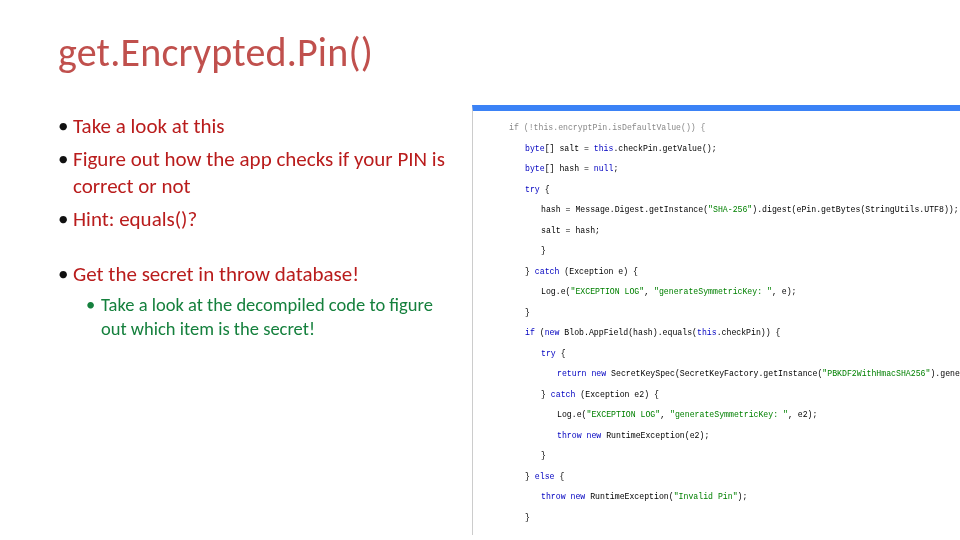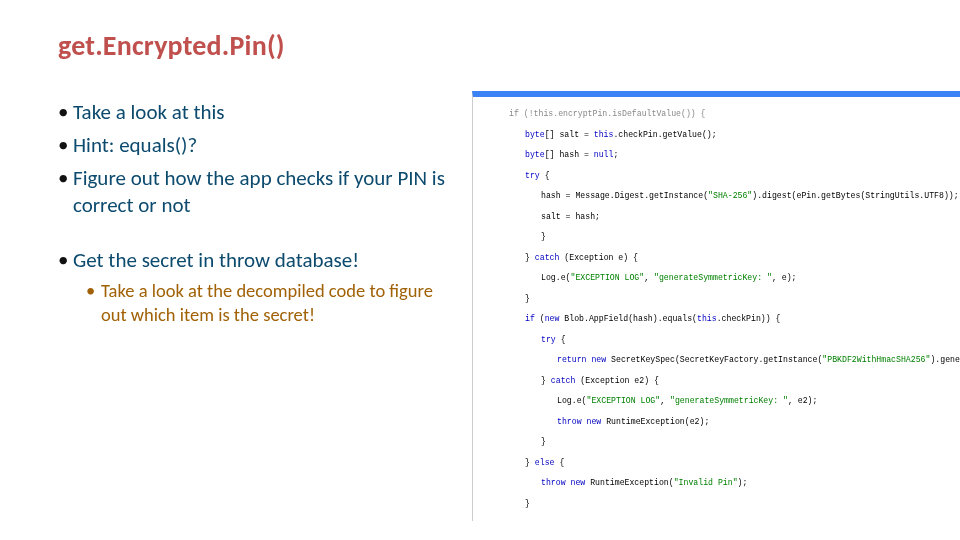--- a/index.html
+++ b/index.html
@@ -11,56 +11,56 @@
     position: relative;
     overflow: hidden;
   }
   .slide {
     width: 100%;
     height: 100%;
     padding: 28px 0 0 58px;
     position: relative;
   }
   .title {
-    font-size: 28px;
-    font-weight: 700;
+    font-size: 40px;
+    font-weight: 400;
     color: #C0504D;
     margin-bottom: 28px;
     letter-spacing: 0.2px;
   }
   .content {
     display: flex;
     gap: 14px;
     align-items: flex-start;
   }
   .bullets {
     flex: 0 0 400px;
     padding-top: 8px;
   }
   .bullets ul { list-style: none; }
   .bullets li.lvl1 {
     font-size: 21px;
-    color: #0c4a6e;
+    color: #b91c1c;
     line-height: 1.28;
     margin-bottom: 6px;
     position: relative;
     padding-left: 15px;
   }
   .bullets li.lvl1::before {
     content: "•";
     position: absolute;
     left: 0;
     top: 0;
     color: #111;
   }
   .gap { height: 22px; }
   .sub { margin-top: 4px; padding-left: 28px; }
   .sub li.lvl2 {
     font-size: 18.5px;
-    color: #a16207;
+    color: #15803d;
     line-height: 1.3;
     padding-left: 15px;
     position: relative;
   }
   .sub li.lvl2::before {
     content: "•";
     position: absolute;
     left: 0;
     top: 0;
   }
@@ -88,22 +88,22 @@
 </style>
 </head>
 <body>
 
 <div class="slide">
   <h1 class="title">get.Encrypted.Pin()</h1>
   <div class="content">
     <div class="bullets">
       <ul>
         <li class="lvl1">Take a look at this</li>
+        <li class="lvl1">Figure out how the app checks if your PIN is correct or not</li>
         <li class="lvl1">Hint: equals()?</li>
-        <li class="lvl1">Figure out how the app checks if your PIN is correct or not</li>
       </ul>
       <div class="gap"></div>
       <ul>
         <li class="lvl1">Get the secret in throw database!</li>
       </ul>
       <ul class="sub">
         <li class="lvl2">Take a look at the decompiled code to figure out which item is the secret!</li>
       </ul>
     </div>
 

